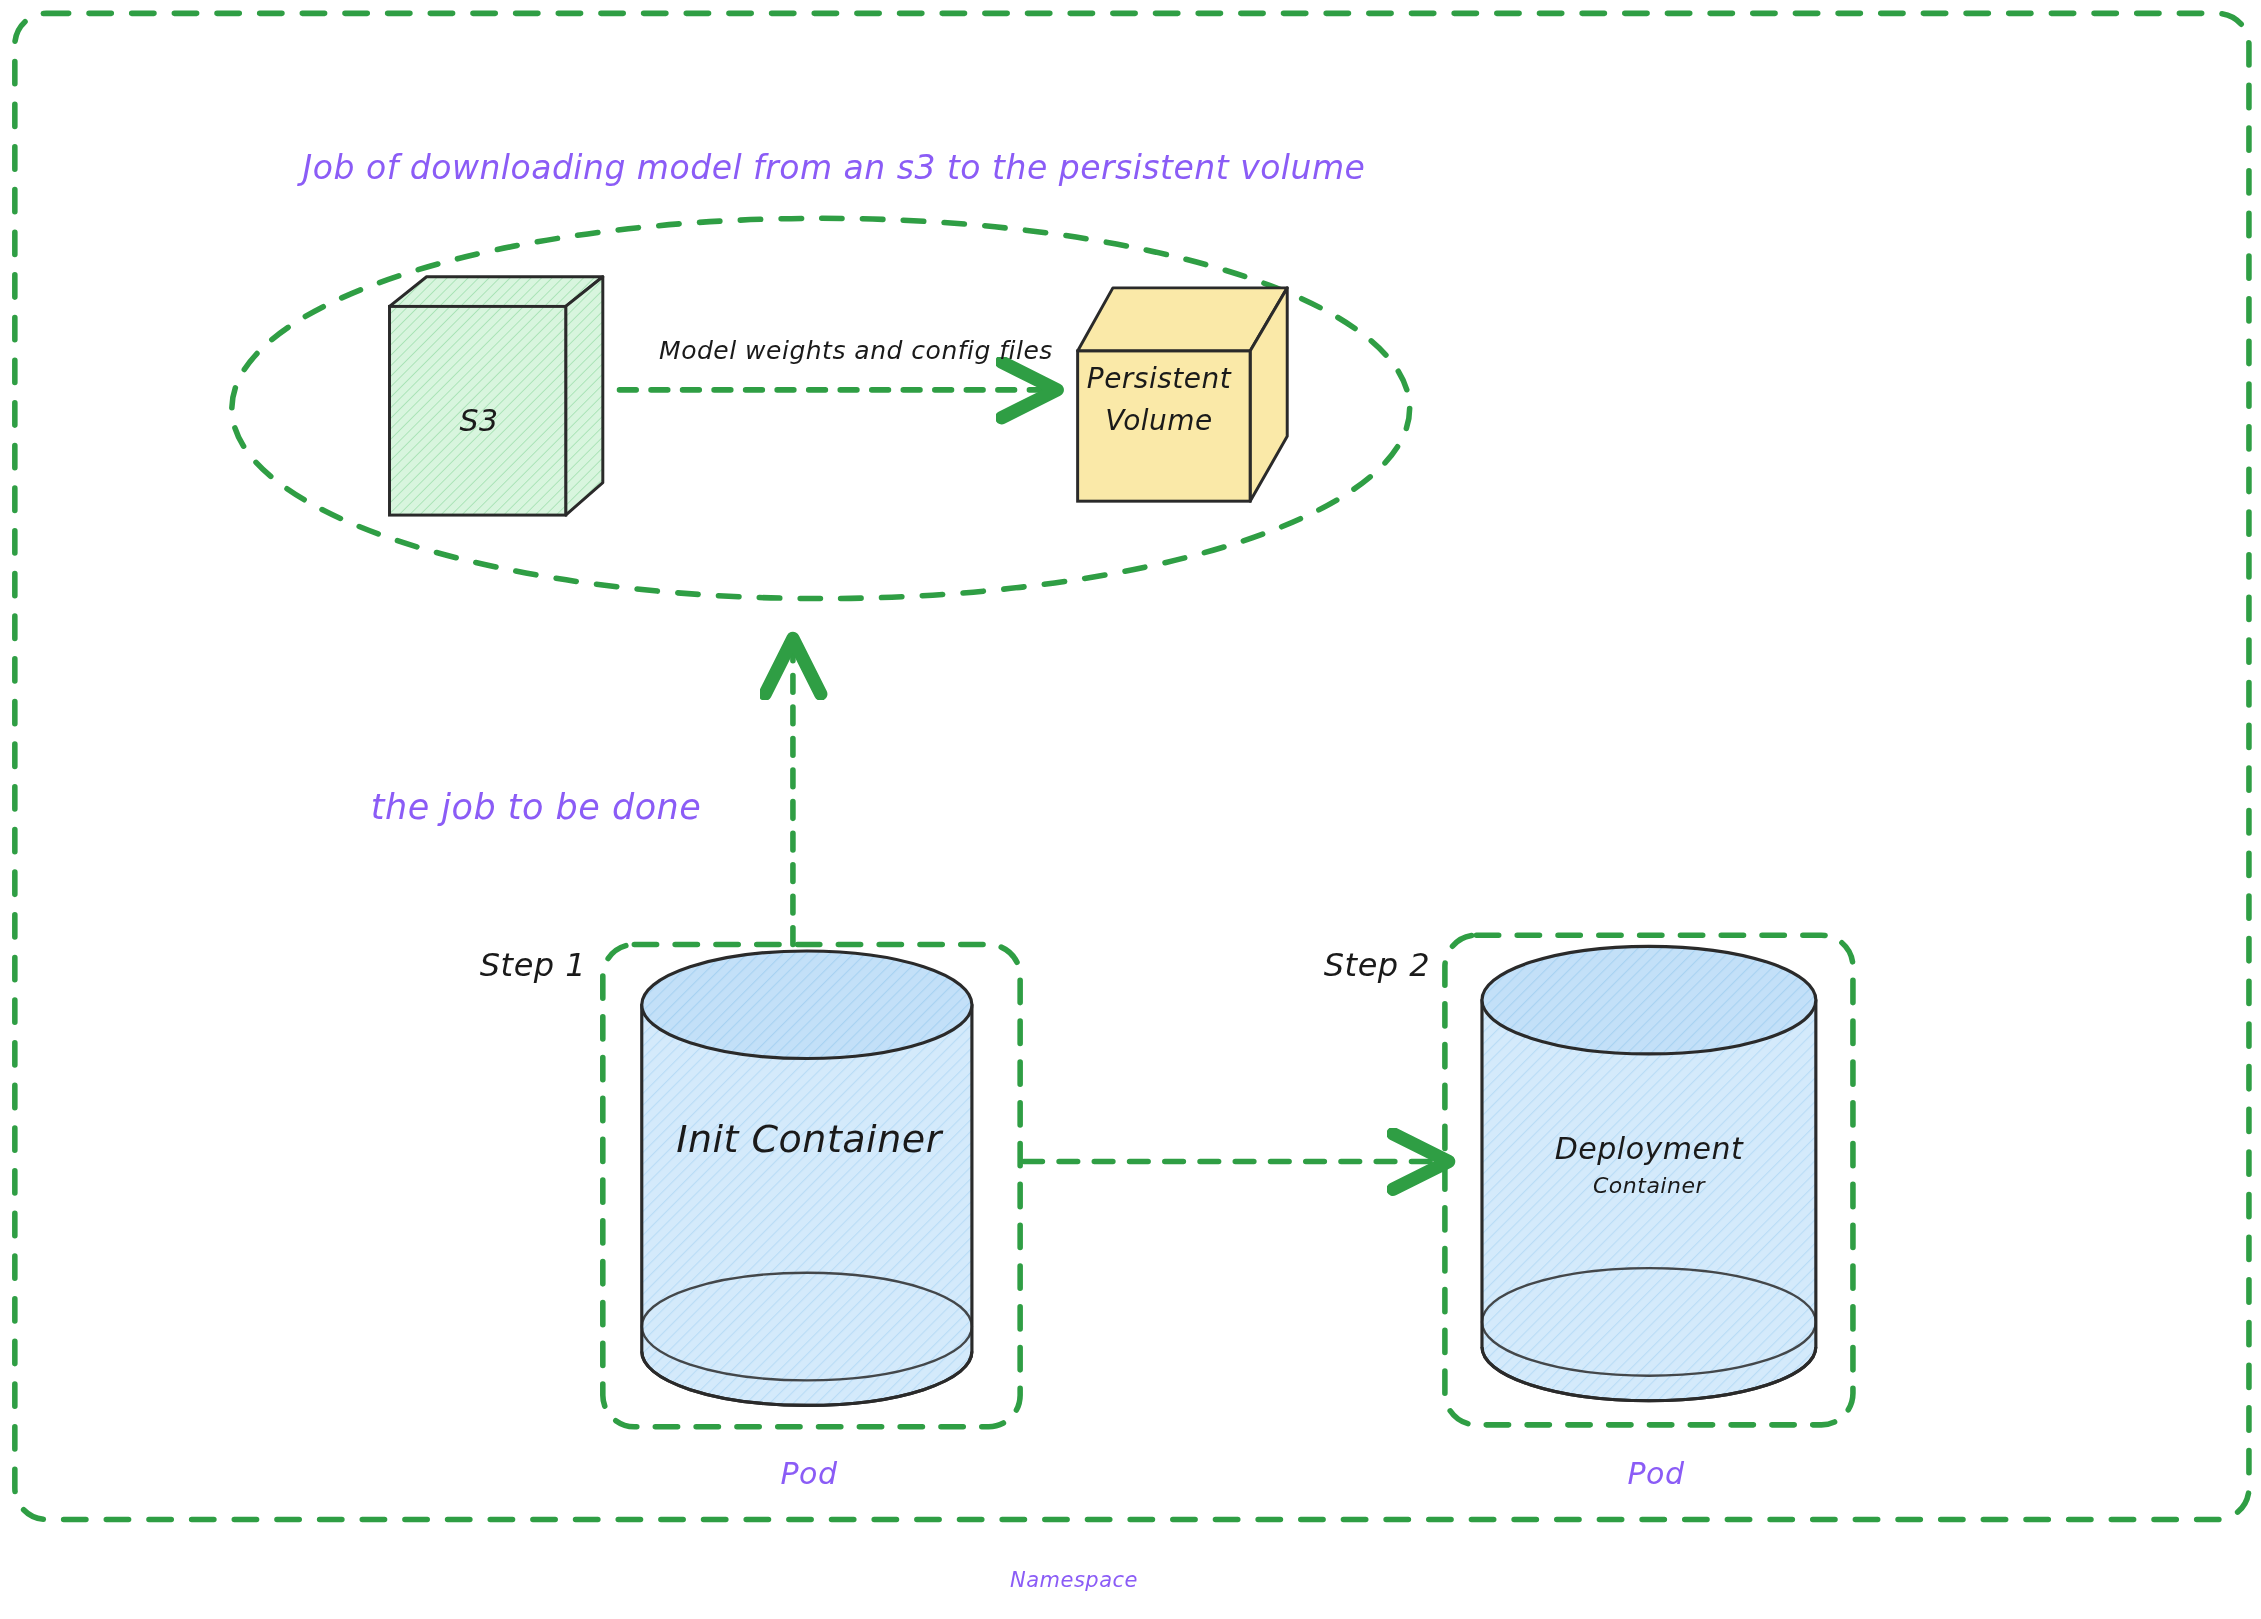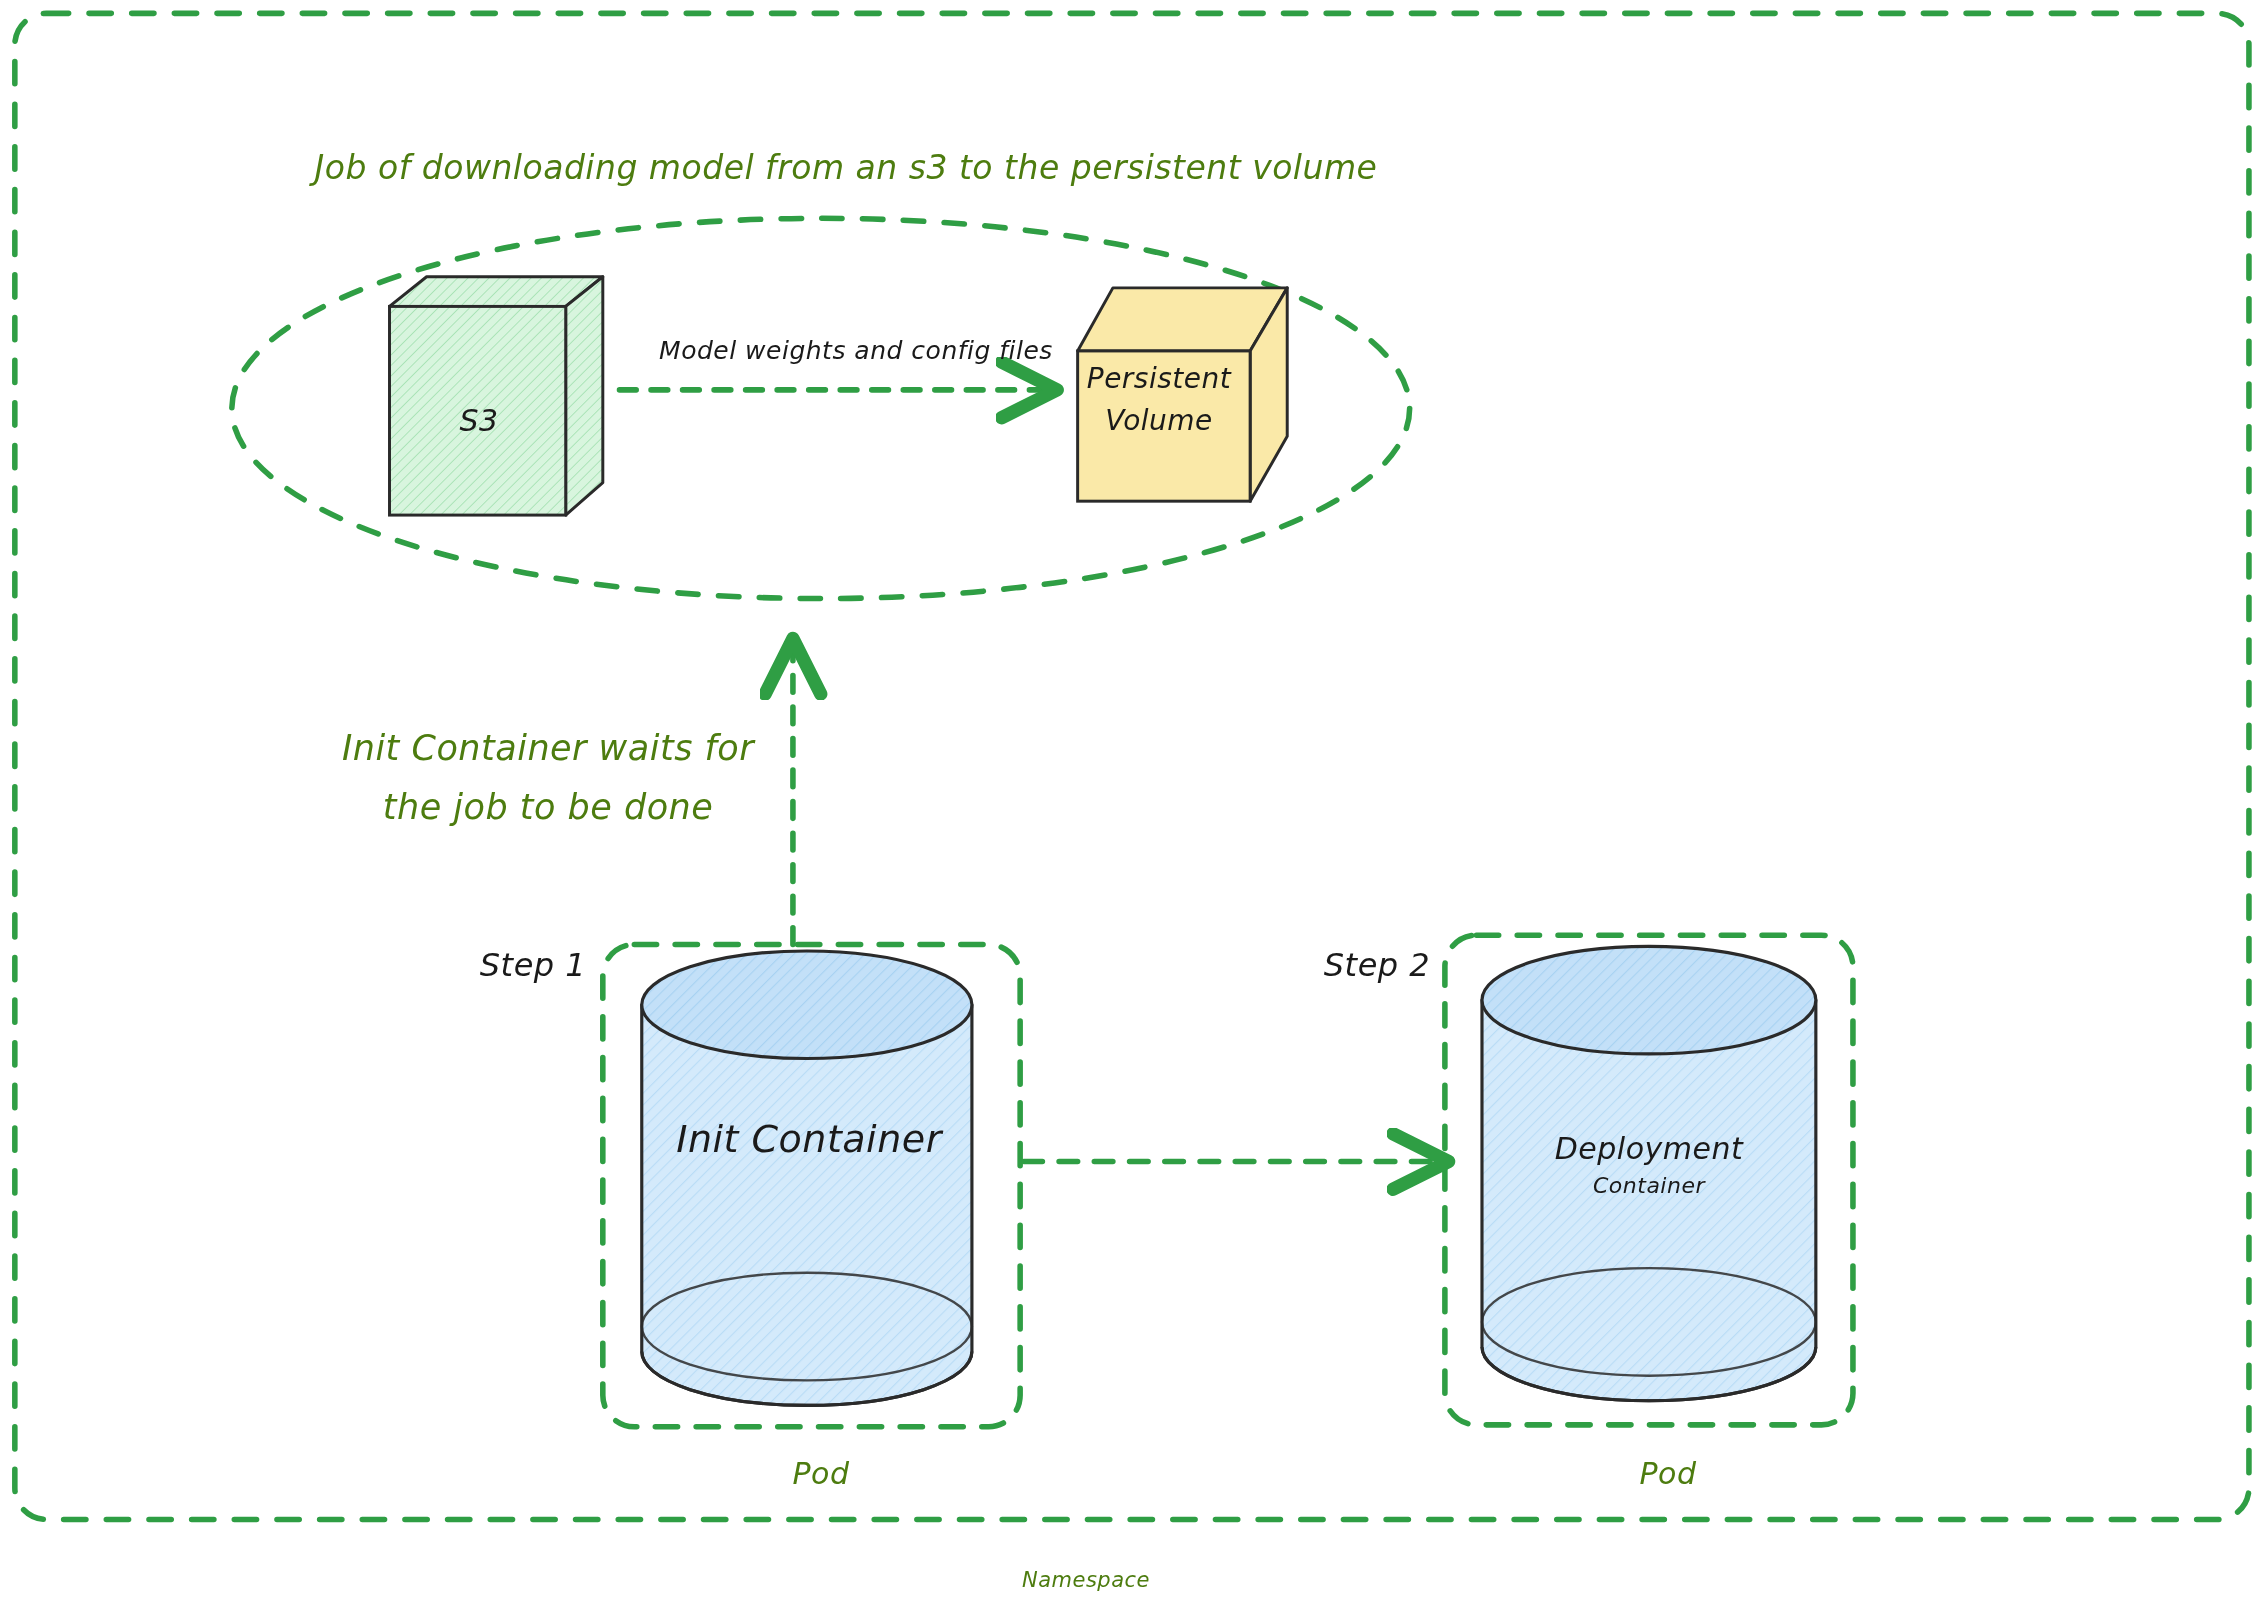--- a/index.html
+++ b/index.html
@@ -24,21 +24,21 @@
     width: 2261px;
     height: 1620px;
   }
   .lbl {
     position: absolute;
     white-space: pre;
     font-family: "DejaVu Sans", sans-serif;
     font-style: italic;
     letter-spacing: 0.5px;
   }
-  .green-text { color: #4d7c0f; margin-left: 12px; }
+  .green-text { color: #8b5cf6; }
   .black-text { color: #1a1a1a; }
   .ctr { transform: translateX(-50%); text-align: center; }
 </style>
 </head>
 <body>
 
 <div id="canvas">
 
   <svg class="layer" viewBox="0 0 2438 1746" xmlns="http://www.w3.org/2000/svg">
     <defs>
@@ -119,21 +119,20 @@
 
   <div class="lbl green-text ctr" style="left:834px; top:148px; font-size:33px;">Job of downloading model from an s3 to the persistent volume</div>
 
   <div class="lbl black-text ctr" style="left:479px; top:403px; font-size:30px;">S3</div>
 
   <div class="lbl black-text ctr" style="left:1159px; top:362px; font-size:28px;">Persistent</div>
   <div class="lbl black-text ctr" style="left:1159px; top:404px; font-size:28px;font-style:italic;">Volume</div>
 
   <div class="lbl black-text ctr" style="left:856px; top:336px; font-size:25px;">Model weights and config files</div>
 
-  <div class="lbl green-text ctr" style="left:536px; top:728px; font-size:35px;">Init Container waits for</div>
   <div class="lbl green-text ctr" style="left:536px; top:787px; font-size:35px;">the job to be done</div>
 
   <div class="lbl black-text ctr" style="left:533px; top:946px; font-size:32px;">Step 1</div>
 
   <div class="lbl black-text ctr" style="left:809px; top:1117px; font-size:38px;">Init Container</div>
 
   <div class="lbl green-text ctr" style="left:809px; top:1456px; font-size:30px;">Pod</div>
 
   <div class="lbl black-text ctr" style="left:1377px; top:946px; font-size:32px;">Step 2</div>
 

